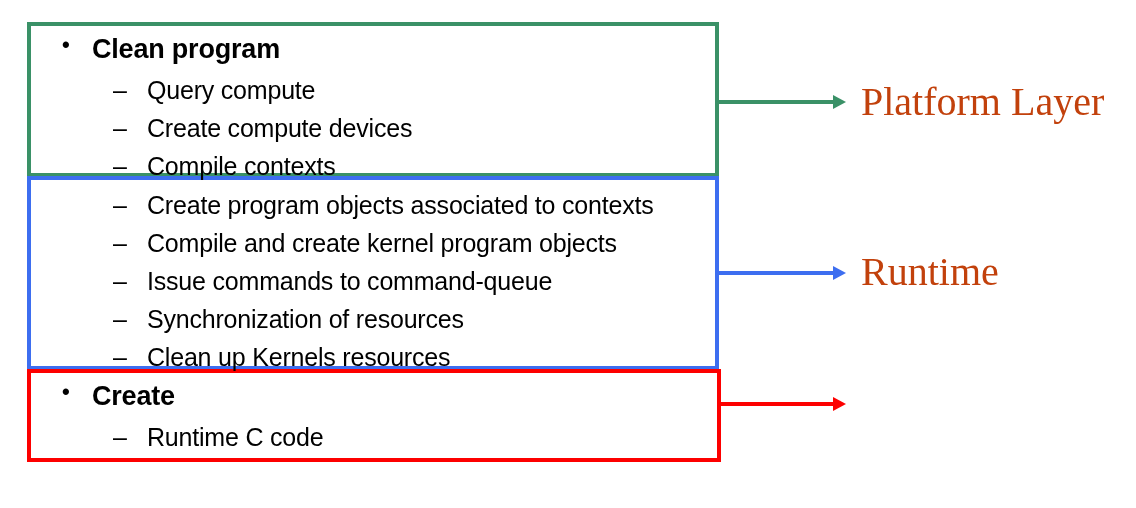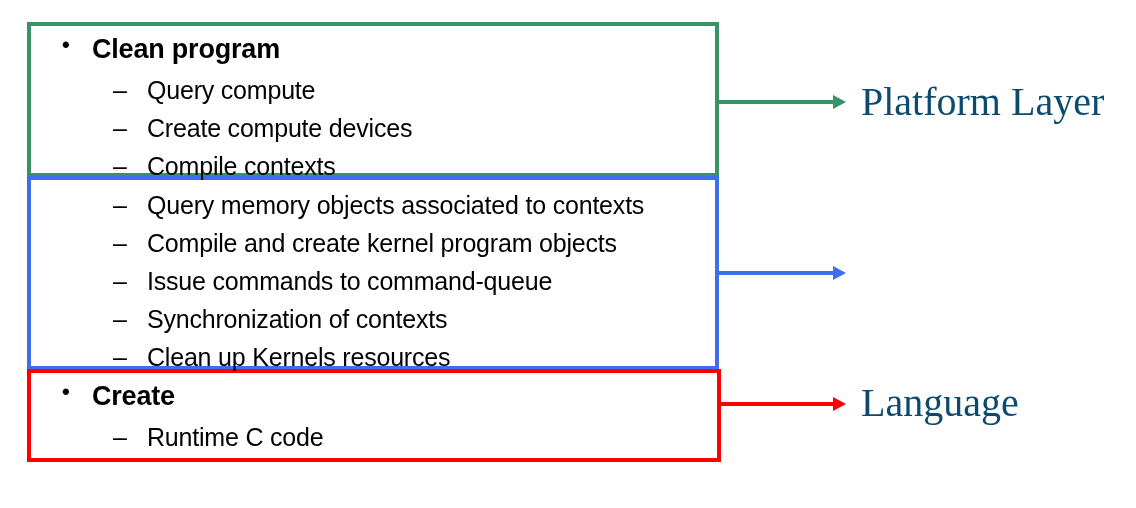--- a/index.html
+++ b/index.html
@@ -128,21 +128,21 @@
   #arrow-language { left: 718px; top: 402px; width: 128px; }
   #arrow-language .shaft { background: var(--red); }
   #arrow-language .head { border-left-color: var(--red); }
 
   
   .layer-label {
     position: absolute;
     font-family: "Liberation Serif", "DejaVu Serif", serif;
     font-size: 40px;
     font-weight: normal;
-    color: #0c4a6e;
+    color: #c2410c;
     white-space: nowrap;
     line-height: 1;
   }
   #label-platform { left: 861px; top: 82px; }
   #label-runtime  { left: 861px; top: 252px; }
   #label-language { left: 861px; top: 383px; }
 </style>
 </head>
 <body>
 
@@ -169,36 +169,36 @@
       <span class="row-text">Create compute devices</span>
     </div>
 
     <div class="row level2" style="left:147px; top:154px;">
       <span class="marker">–</span>
       <span class="row-text">Compile contexts</span>
     </div>
 
     <div class="row level2" style="left:147px; top:193px;">
       <span class="marker">–</span>
-      <span class="row-text">Query memory objects associated to contexts</span>
+      <span class="row-text">Create program objects associated to contexts</span>
     </div>
 
     <div class="row level2" style="left:147px; top:231px;">
       <span class="marker">–</span>
       <span class="row-text">Compile and create kernel program objects</span>
     </div>
 
     <div class="row level2" style="left:147px; top:269px;">
       <span class="marker">–</span>
       <span class="row-text">Issue commands to command-queue</span>
     </div>
 
     <div class="row level2" style="left:147px; top:307px;">
       <span class="marker">–</span>
-      <span class="row-text">Synchronization of contexts</span>
+      <span class="row-text">Synchronization of resources</span>
     </div>
 
     <div class="row level2" style="left:147px; top:345px;">
       <span class="marker">–</span>
       <span class="row-text">Clean up Kernels resources</span>
     </div>
 
     <div class="row level1" style="left:92px; top:383px;">
       <span class="marker">•</span>
       <span class="row-text">Create</span>
@@ -218,15 +218,15 @@
   <div class="arrow" id="arrow-runtime">
     <span class="shaft"></span>
     <span class="head"></span>
   </div>
   <div class="arrow" id="arrow-language">
     <span class="shaft"></span>
     <span class="head"></span>
   </div>
 
   <div class="layer-label" id="label-platform">Platform Layer</div>
-  <div class="layer-label" id="label-language">Language</div>
+  <div class="layer-label" id="label-runtime">Runtime</div>
 
 </div>
 
 </body></html>

